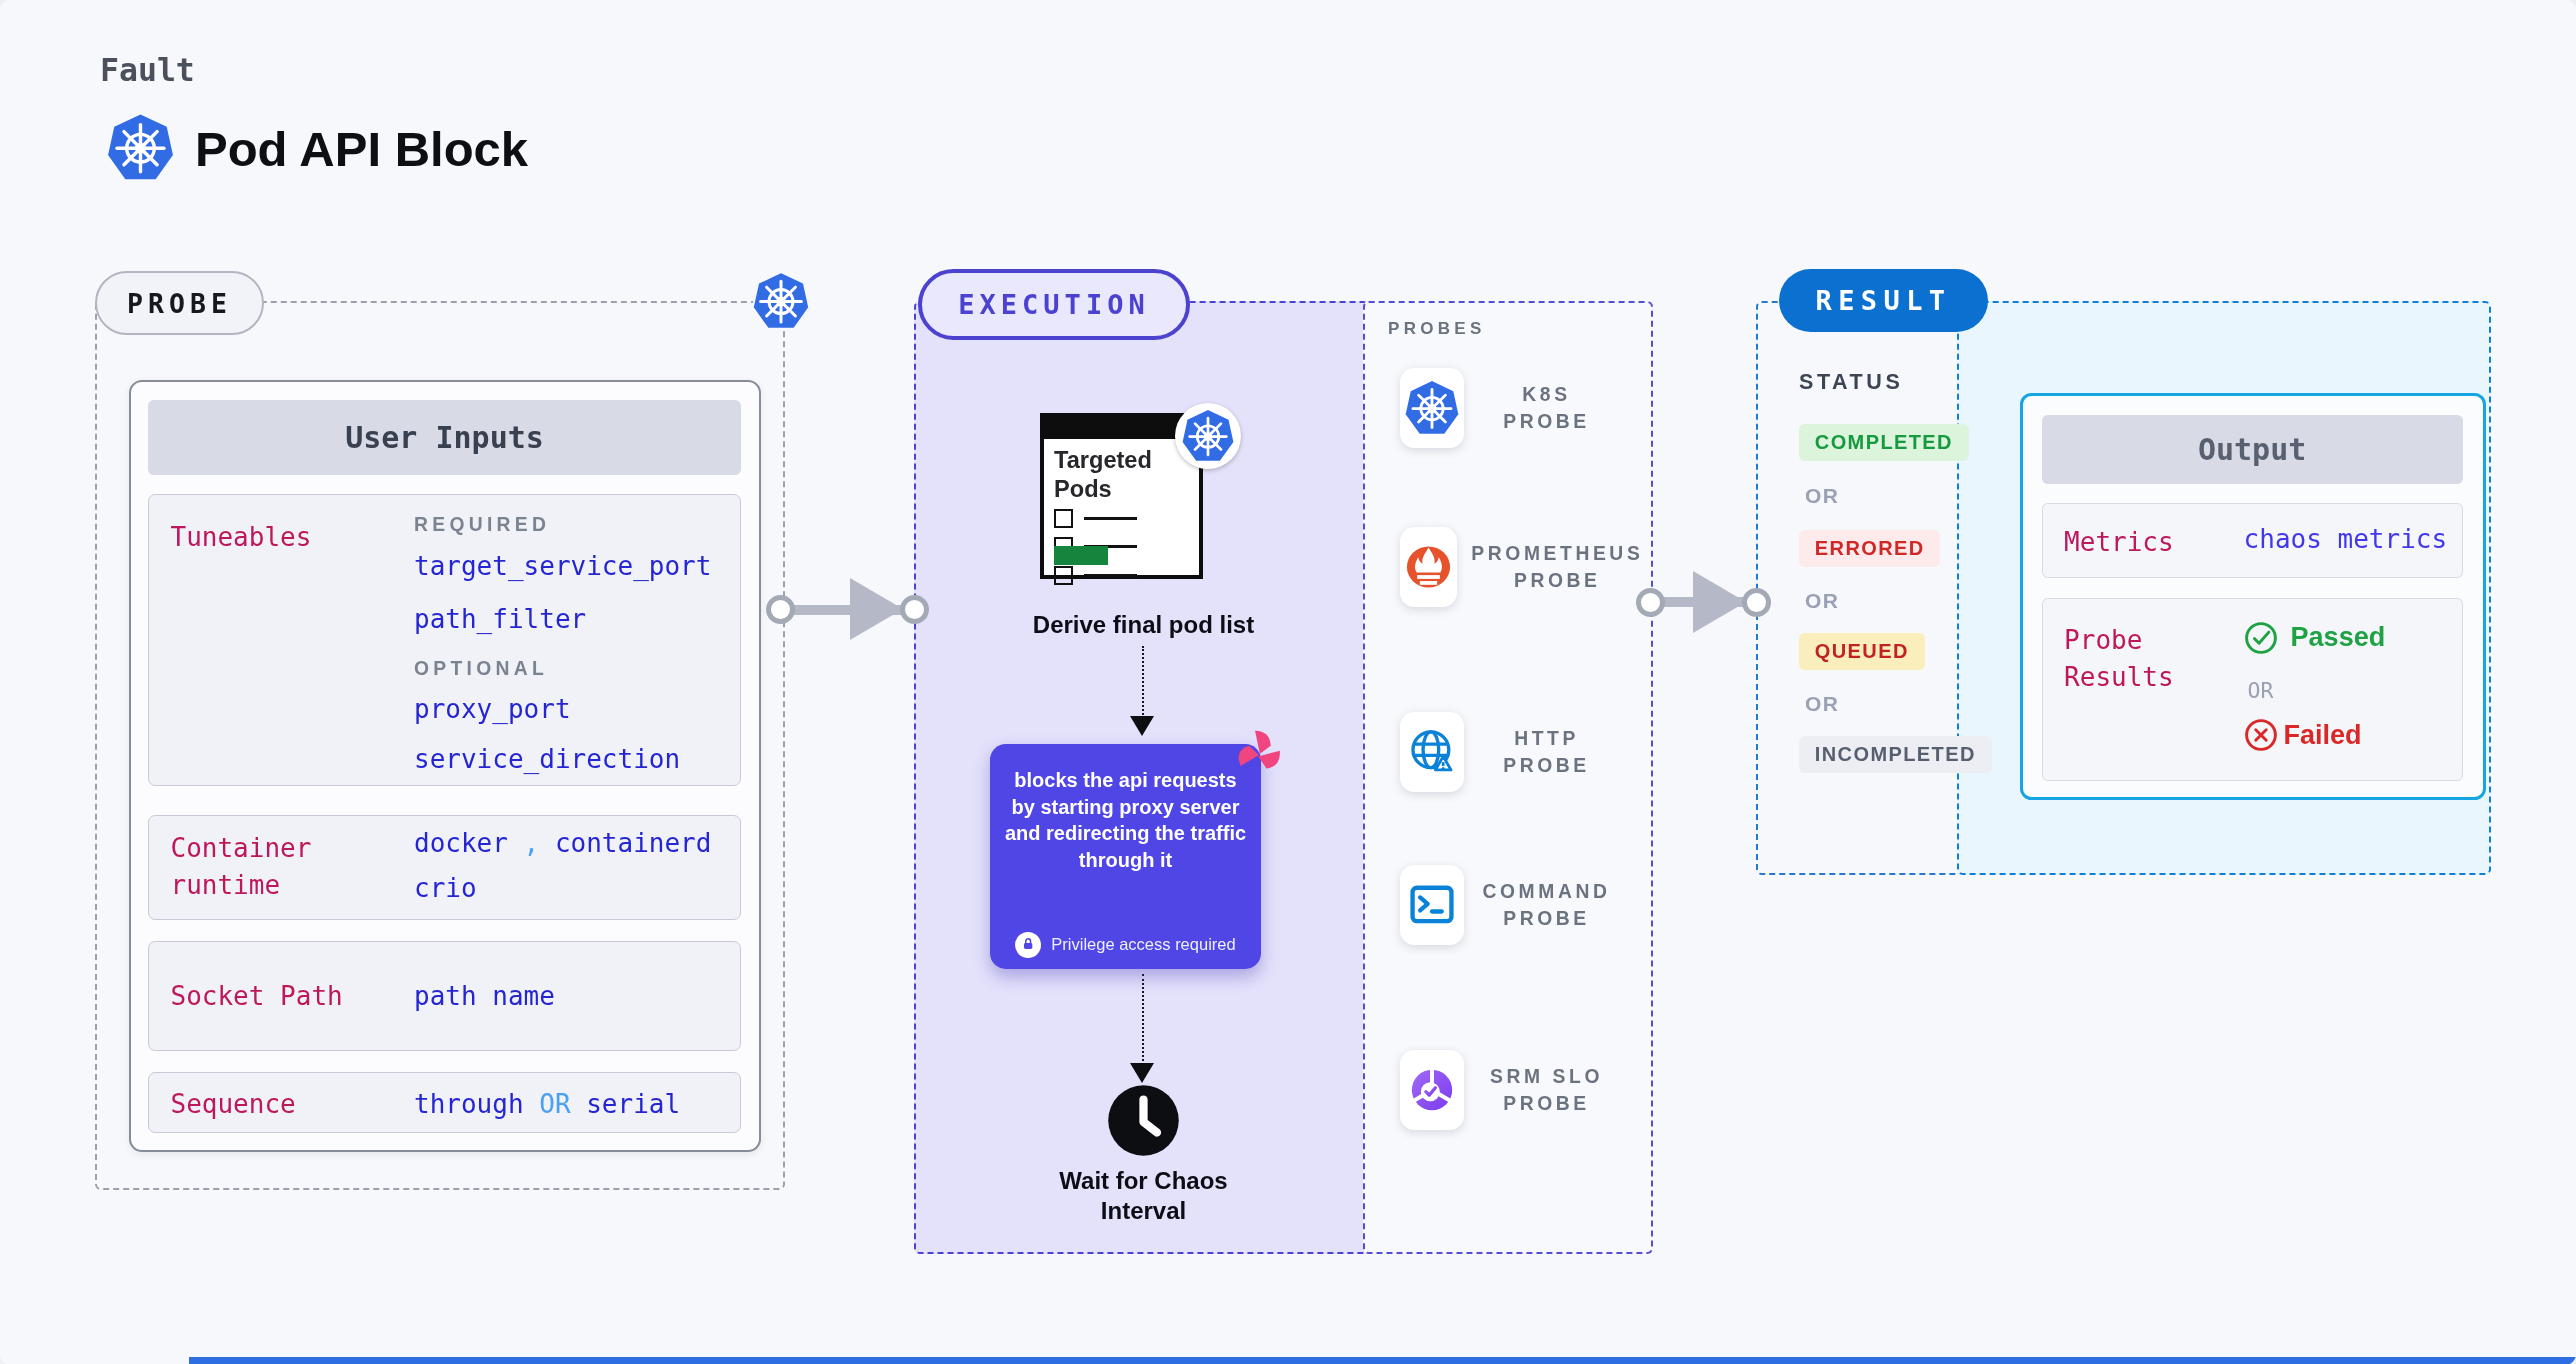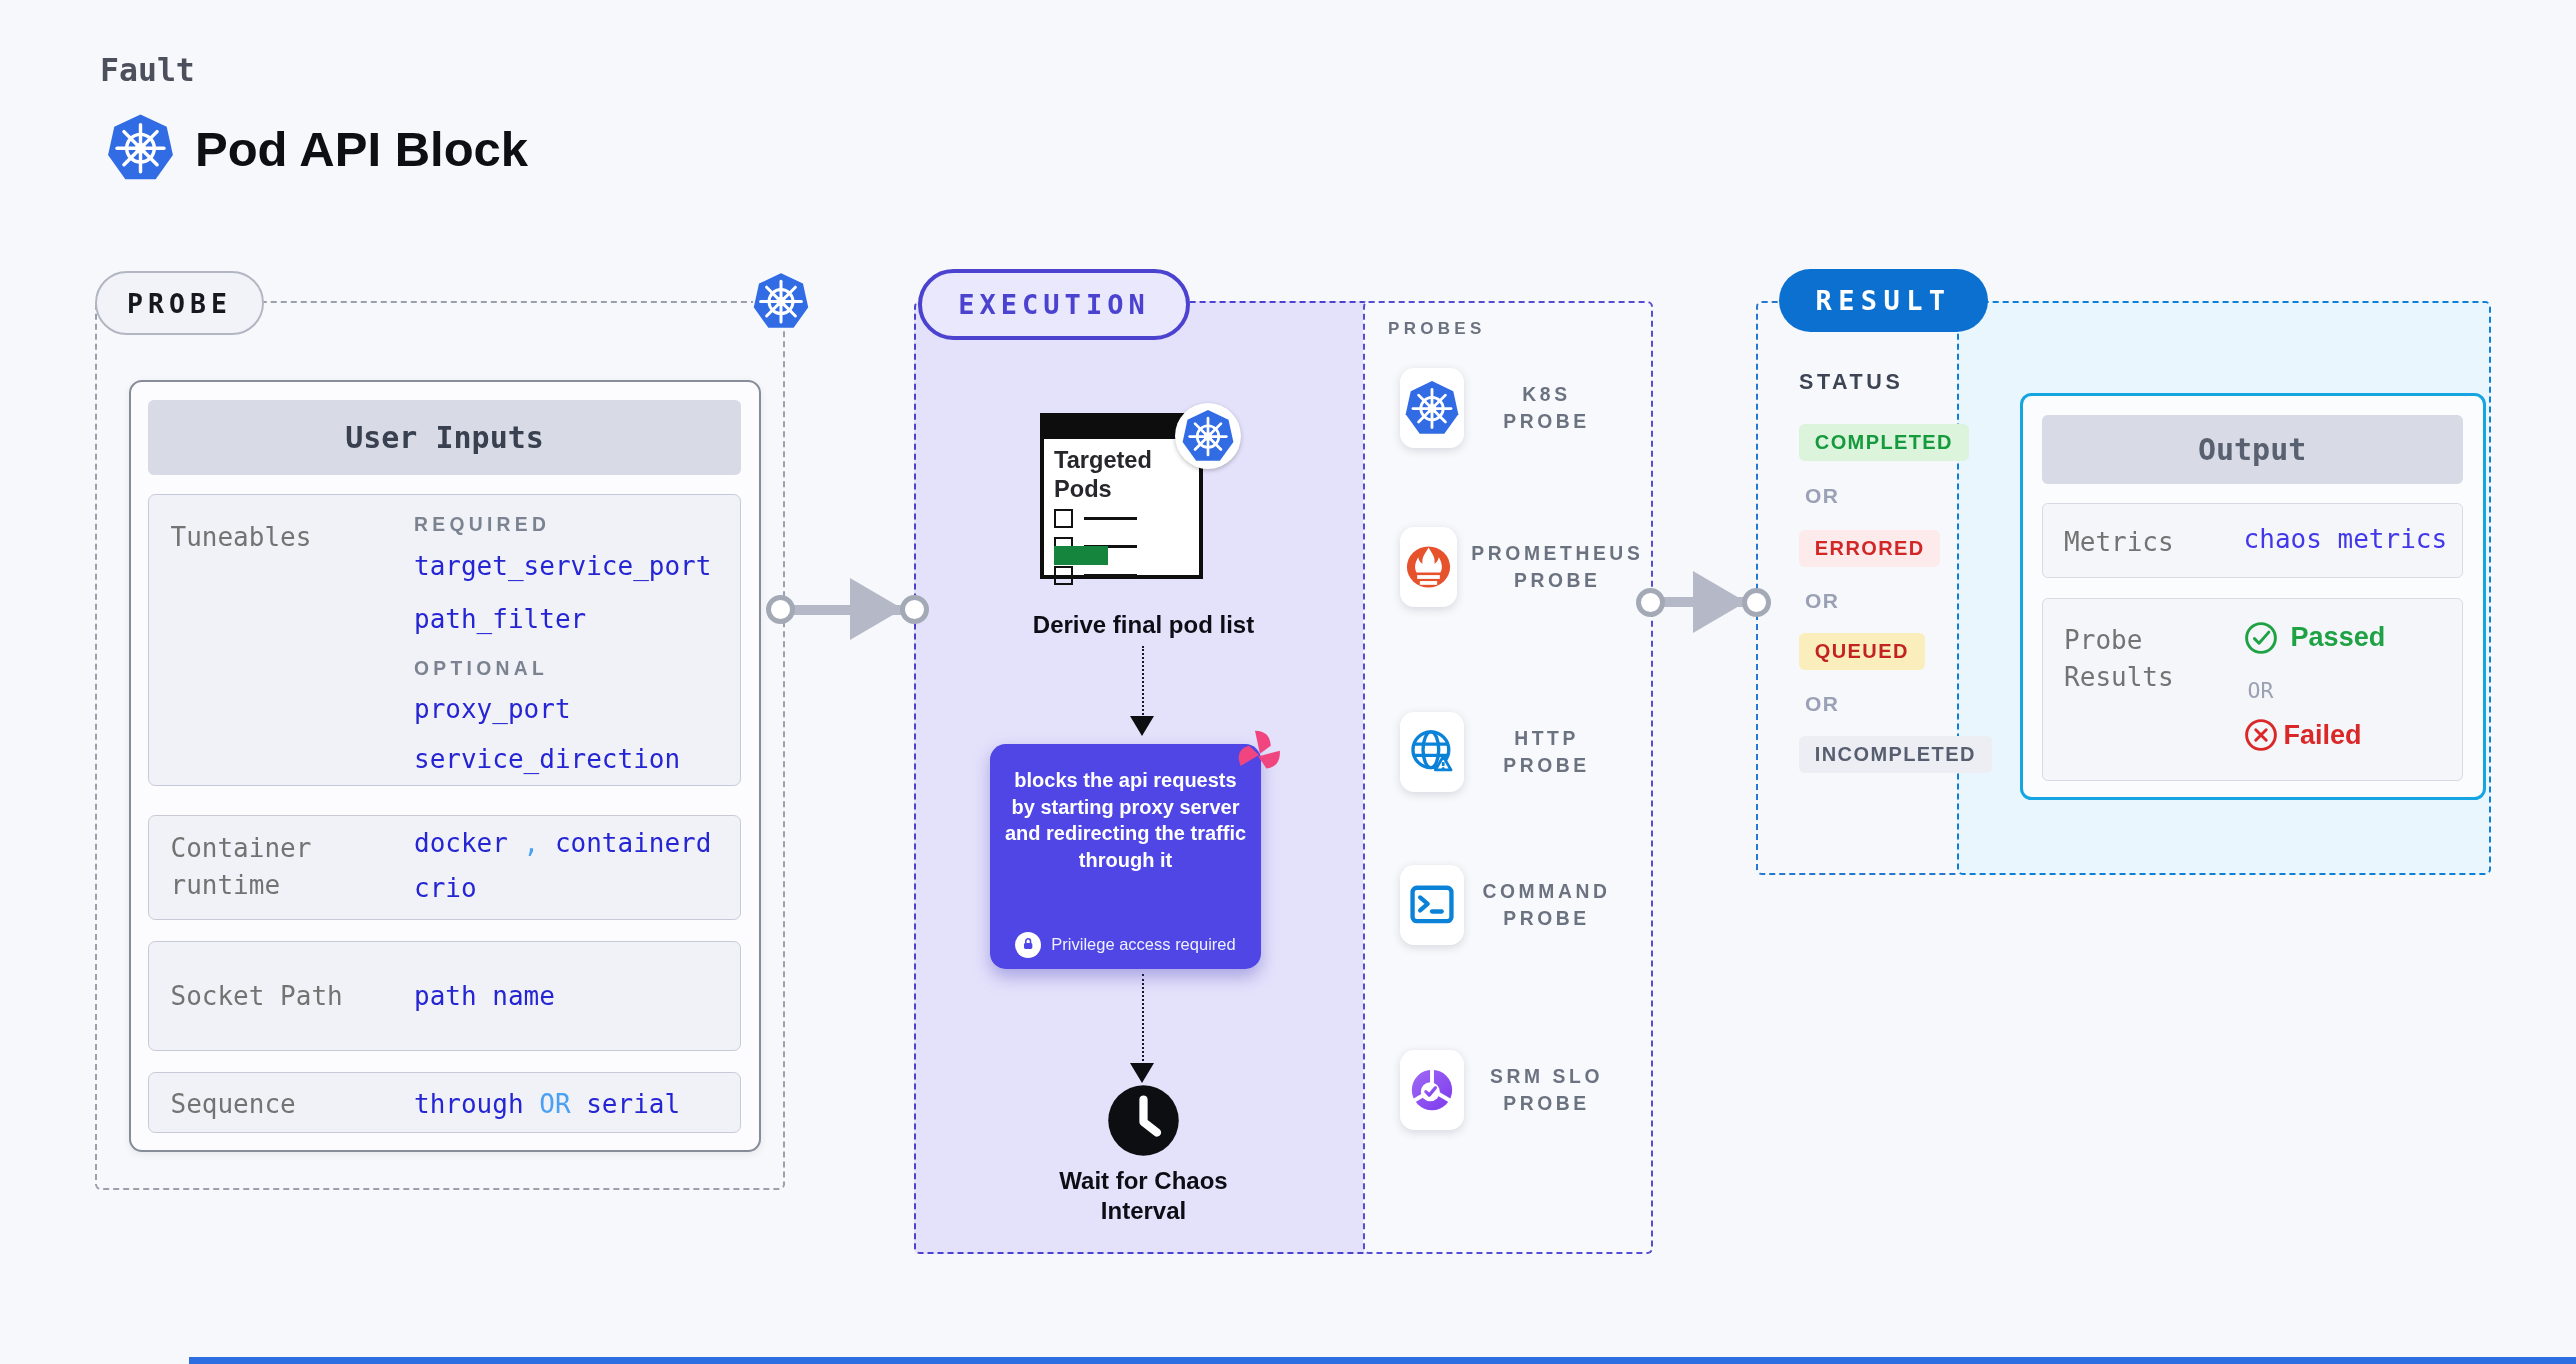--- a/index.html
+++ b/index.html
@@ -1,18 +1,18 @@
 <!DOCTYPE html>
 <html style="font-size:11.5px"><head>
 <meta charset="utf-8">
 <style>
   html,body{margin:0;padding:0;background:#eef0f6;}
   .mono{font-family:"DejaVu Sans Mono","Liberation Mono",monospace;}
   .sans{font-family:"Liberation Sans","DejaVu Sans",sans-serif;}
-  #canvas{position:relative;width:2576px;height:1365px;background:#f7f8fb;overflow:hidden;font-family:"Liberation Sans","DejaVu Sans",sans-serif;}
+  #canvas{position:relative;width:2576px;height:1365px;background:#f7f8fb;overflow:hidden;font-family:"Liberation Sans","DejaVu Sans",sans-serif;border-radius:11px;}
   .abs{position:absolute;}
 
   
   .eyebrow{left:100px;top:52px;font-size:31.5px;color:#4b505c;font-weight:bold;}
   .page-title{left:195px;top:115px;font-size:49px;font-weight:bold;color:#0d0f14;line-height:69px;}
 
   
   .pill{border-radius:43px;display:flex;align-items:center;justify-content:center;letter-spacing:5px;font-weight:bold;}
   .dashed-box{border-radius:5.7px;}
   .connector{width:29px;height:29px;border-radius:50%;background:#fff;border:5px solid #a4a9b6;box-sizing:border-box;z-index:6;}
@@ -20,21 +20,21 @@
   .arrowhead-right{width:0;height:0;border-top:31.5px solid transparent;border-bottom:31.5px solid transparent;border-left:53px solid #b5b8c6;z-index:5;}
   .dotline{border-left:2.9px dotted #16181d;width:0;}
   .arrowhead-down{width:0;height:0;border-left:12px solid transparent;border-right:12px solid transparent;border-top:20px solid #0c0e12;}
 
   
   .tune-box{left:95px;top:301px;width:686px;height:885px;border:2.1px dashed #9aa0ac;}
   .tune-pill{left:95px;top:271px;width:165px;height:60px;background:#f2f3f8;border:2.1px solid #b1b6c2;box-shadow:0 0 0 3.6px #f2f3f8 inset;color:#15181e;font-size:26.5px;z-index:4;}
   .panel{left:129px;top:380px;width:628px;height:768px;background:#fcfcfe;border:2.1px solid #868c98;border-radius:13px;box-shadow:0 2.9px 7.2px rgba(40,48,70,.08);}
   .panel-header{left:17px;top:18px;width:593px;height:75px;background:#d8dae6;border-radius:5.7px;color:#394050;font-size:30px;font-weight:bold;display:flex;align-items:center;justify-content:center;}
   .panel-row{background:#f0f2f7;border:1.4px solid #c7cad6;border-radius:7.2px;box-sizing:border-box;}
-  .row-label{color:#737373;font-size:26px;line-height:37px;}
+  .row-label{color:#be185d;font-size:26px;line-height:37px;}
   .field-heading{color:#7b8290;font-size:19.3px;letter-spacing:4.3px;font-weight:bold;}
   .field-value{color:#2525d4;font-size:26px;}
   .lite{color:#4aa0f2;}
 
   
   .exec-box{left:914px;top:301px;width:451px;height:949px;background:#e4e2fb;border:2.1px dashed #4b42d0;}
   .exec-pill{left:918px;top:269px;width:264px;height:63px;background:#eae8fd;border:4.3px solid #4b42d0;color:#4b42d0;font-size:27px;z-index:4;}
   .pod-window{left:1040px;top:413px;width:163px;height:166px;background:#fff;border:4.3px solid #0d0d0d;box-sizing:border-box;z-index:2;}
   .pod-titlebar{left:-0.7px;top:-0.7px;width:156px;height:23px;background:#0d0d0d;}
   .pod-title{left:10px;top:29px;font-size:23.6px;font-weight:bold;color:#26262b;line-height:29px;}

